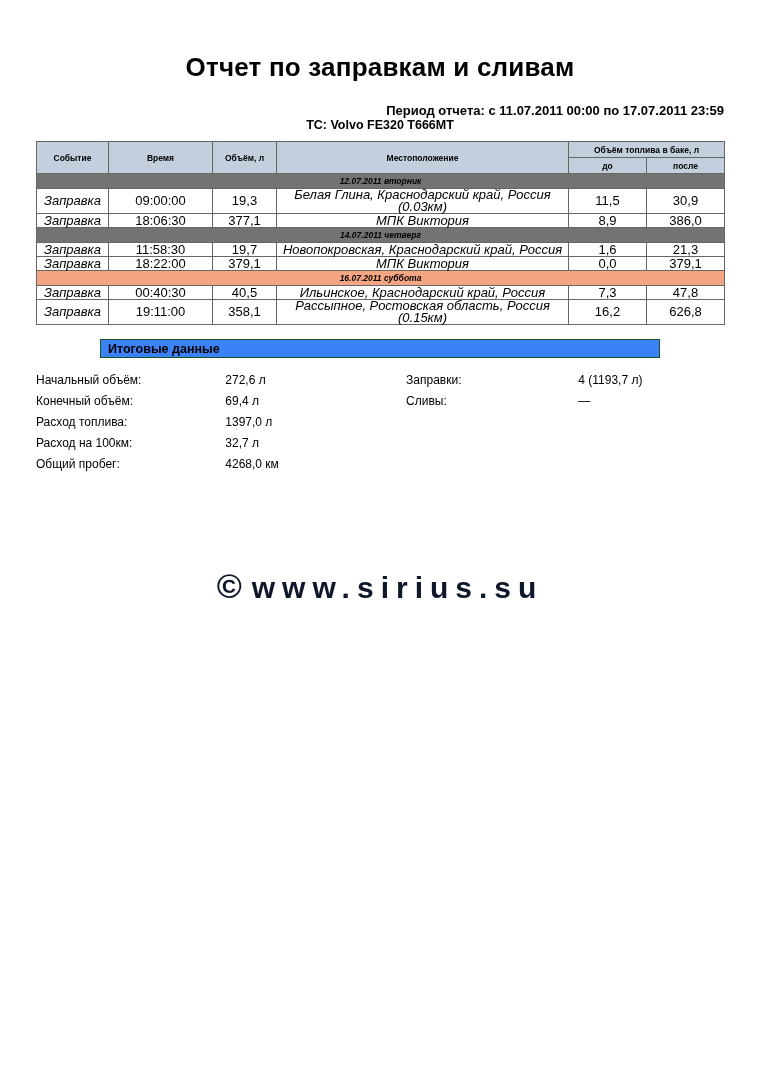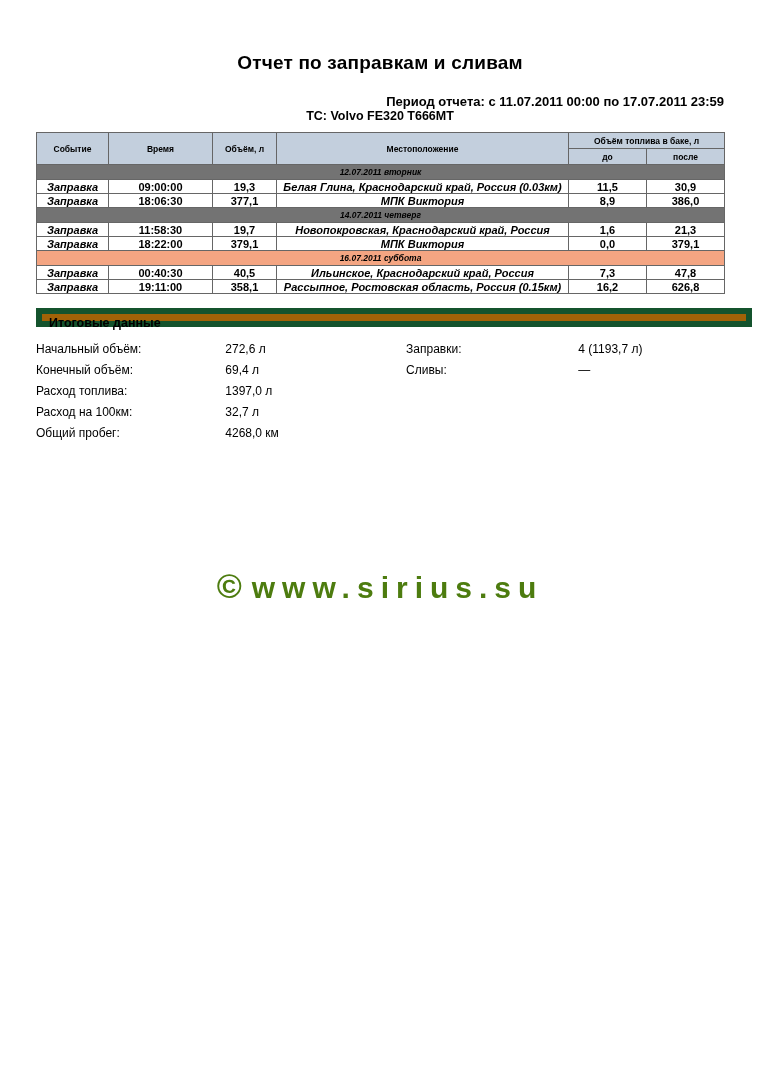--- a/index.html
+++ b/index.html
@@ -17,21 +17,21 @@
   }
   .page {
     position: relative;
     width: 760px;
     height: 1079px;
     box-sizing: border-box;
     padding: 0 36px;
   }
   .doc-title {
     text-align: center;
-    font-size: 19px;
+    font-size: 26px;
     font-weight: bold;
     margin-top: 52px;
     letter-spacing: 0.2px;
   }
   .doc-period {
     text-align: right;
     font-size: 13px;
     font-weight: bold;
     margin-top: 20px;
   }
@@ -43,27 +43,27 @@
 
   table.report {
     width: 688px;
     margin: 9px auto 0 auto;
     border-collapse: collapse;
     table-layout: fixed;
   }
   table.report th,
   table.report td {
     border: 1px solid #666666;
-    font-size: 11px;
+    font-size: 13px;
     padding: 0;
     height: 13px;
     line-height: 12px;
     text-align: center;
     vertical-align: middle;
-    font-weight: bold;
+    font-weight: normal;
   }
   table.report thead th {
     background: #c3cfdd;
     font-weight: bold;
     font-size: 8.5px;
     height: 15px;
   }
   thead th.hdr-tall { height: 30px; }
 
   tr.day-row td {
@@ -73,25 +73,25 @@
     height: 14px;
   }
   tr.day-green td { background: #737373; }
   tr.day-orange td { background: #f4a582; }
 
   tr.data-row td { background: #ffffff; }
   tr.data-row td.loc { font-style: italic; }
   tr.data-row td.ev { font-style: italic; }
 
   .summary-bar {
-    width: 716px;
+    width: 560px;
     margin: 14px auto 0 auto;
     box-sizing: border-box;
-    background: #a16207;
-    border: 6px solid #14532d;
+    background: #3b82f6;
+    border: 1px solid #14532d;
     height: 19px;
     line-height: 19px;
     padding-left: 7px;
     font-size: 12.5px;
     font-weight: bold;
   }
 
   .summary-grid {
     width: 688px;
     margin: 12px auto 0 auto;
@@ -110,21 +110,21 @@
   .summary-grid .val-b { width: 170px; }
 
   .watermark {
     position: absolute;
     top: 515px;
     left: 0;
     width: 760px;
     text-align: center;
     font-size: 30px;
     letter-spacing: 7px;
-    color: #4d7c0f;
+    color: #0f172a;
     font-weight: bold;
     user-select: none;
   }
   .watermark .c {
     font-size: 34px;
     letter-spacing: 0;
     padding-right: 10px;
   }
 </style>
 </head>

